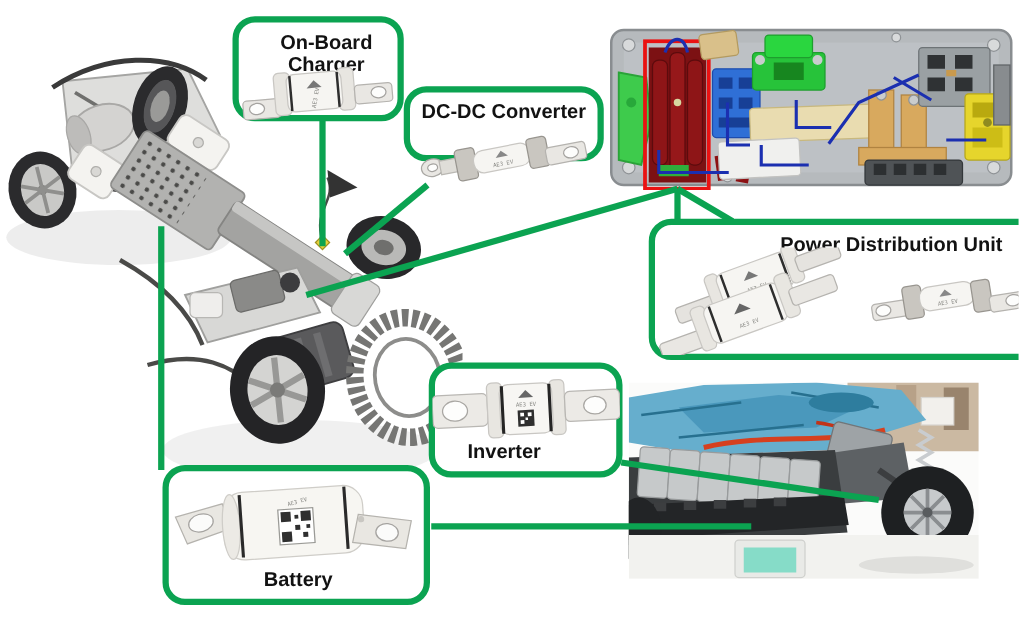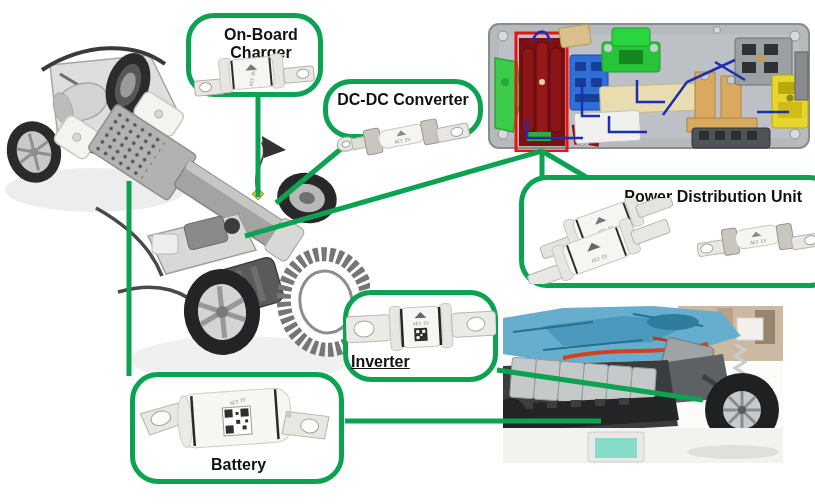--- a/index.html
+++ b/index.html
@@ -1,20 +1,20 @@
 <!DOCTYPE html>
 <html style="--callout-green: #0ba351; --highlight-red: #ea1212; --label-black: #121212;"><head>
 <meta charset="utf-8">
 <style>
   html,body{margin:0;padding:0;background:#ffffff;}
   .stage{position:relative;width:815px;height:504px;background:#fff;overflow:hidden;
          font-family:"Liberation Sans",sans-serif;}
   .stage svg{position:absolute;}
   .callout{position:absolute;background:#fff;border:5px solid var(--callout-green);
-           border-radius:28px;box-sizing:border-box;z-index:30;}
+           border-radius:18px;box-sizing:border-box;z-index:30;}
   .callout .label{position:absolute;font-weight:bold;font-size:16px;line-height:18px;
                   color:var(--label-black);white-space:nowrap;}
   .lines{z-index:20;}
   .photo{z-index:10;}
   .car{z-index:5;}
   .connector{stroke:var(--callout-green);stroke-width:5;fill:none;}
   .hl-red{stroke:var(--highlight-red);stroke-width:3;fill:none;}
   .fusetext{font-family:"DejaVu Sans Mono",monospace;font-size:4.5px;fill:#8a8a86;}
 </style>
 </head>
@@ -285,21 +285,21 @@
         <rect x="38" y="18" width="44" height="30" rx="6" fill="#f6f5f2" stroke="#c9c7c3"></rect>
         <path d="M41,19 L41,47 M79,19 L79,47" stroke="#2e2e2e" stroke-width="2"></path>
         <polygon points="60,24 66,30 54,30" fill="#777"></polygon>
         <text class="fusetext" x="60" y="40" text-anchor="middle" transform="rotate(-75 60 38)">AE3 EV</text>
         <rect x="92" y="31" width="30" height="15" rx="3" fill="#e9e7e3" stroke="#b5b3af"></rect>
         <ellipse cx="111" cy="38" rx="6" ry="4.5" fill="#fdfdfc" stroke="#a5a3a0"></ellipse>
       </g>
     </svg>
   </div>
 
-  <div class="callout" style="left:323px;top:79px;width:160px;height:60px;">
+  <div class="callout" style="left:323px;top:69px;width:160px;height:60px;">
     <div class="label" style="top:7px;left:0;width:150px;text-align:center;">DC-DC Converter</div>
     <svg style="left:7px;top:32px;" width="138" height="44" viewBox="0 0 138 44">
       <g transform="rotate(-11 69 22)">
         <ellipse cx="11" cy="17" rx="9" ry="7" fill="#e9e7e3" stroke="#aaa8a4"></ellipse>
         <ellipse cx="11" cy="17" rx="4" ry="3" fill="#fdfdfc" stroke="#a5a3a0"></ellipse>
         <rect x="17" y="13" width="14" height="11" fill="#dfddd8" stroke="#bab8b3"></rect>
         <rect x="30" y="7" width="16" height="25" rx="3" fill="#c9c6c0" stroke="#98958f"></rect>
         <rect x="44" y="11" width="46" height="18" rx="8" fill="#f6f5f2" stroke="#c9c7c3"></rect>
         <polygon points="67,14 72,19 62,19" fill="#888"></polygon>
         <text class="fusetext" x="67" y="26" text-anchor="middle">AE3 EV</text>
@@ -363,21 +363,21 @@
         <text class="fusetext" x="75" y="26" text-anchor="middle">AE3 EV</text>
         <rect x="68" y="29" width="13" height="13" fill="#2f2f2f"></rect>
         <rect x="70" y="31" width="3" height="3" fill="#fff"></rect>
           <rect x="76" y="31" width="3" height="3" fill="#fff"></rect>
         <rect x="70" y="37" width="3" height="3" fill="#fff"></rect>
           <rect x="74" y="35" width="2" height="2" fill="#fff"></rect>
         <rect x="106" y="16" width="44" height="24" rx="4" fill="#eceae6" stroke="#b9b7b3"></rect>
         <ellipse cx="130" cy="28" rx="9" ry="7" fill="#fdfdfc" stroke="#a9a7a3"></ellipse>
       </g>
     </svg>
-    <div class="label" style="left:3px;bottom:6px;text-decoration:underline;">Inverter</div>
+    <div class="label" style="left:26px;bottom:6px;">Inverter</div>
   </div>
 
   <div class="callout" style="left:130px;top:372px;width:214px;height:112px;">
     <svg style="left:2px;top:2px;" width="200" height="82" viewBox="0 0 200 82">
       <g transform="rotate(-4 100 40)">
         <polygon points="4,28 42,20 48,40 12,50" fill="#e9e7e2" stroke="#b5b3ae"></polygon>
         <ellipse cx="24" cy="34" rx="10" ry="7" fill="#fbfbfa" stroke="#a5a3a0" transform="rotate(-12 24 34)"></ellipse>
         <rect x="42" y="12" width="112" height="54" rx="16" fill="#f7f6f2" stroke="#cfcdc8"></rect>
         <ellipse cx="48" cy="39" rx="7" ry="26" fill="#eceae5" stroke="#cfcdc8"></ellipse>
         <path d="M56,14 L56,64 M140,13 L140,63" stroke="#2a2a2a" stroke-width="2.5"></path>

